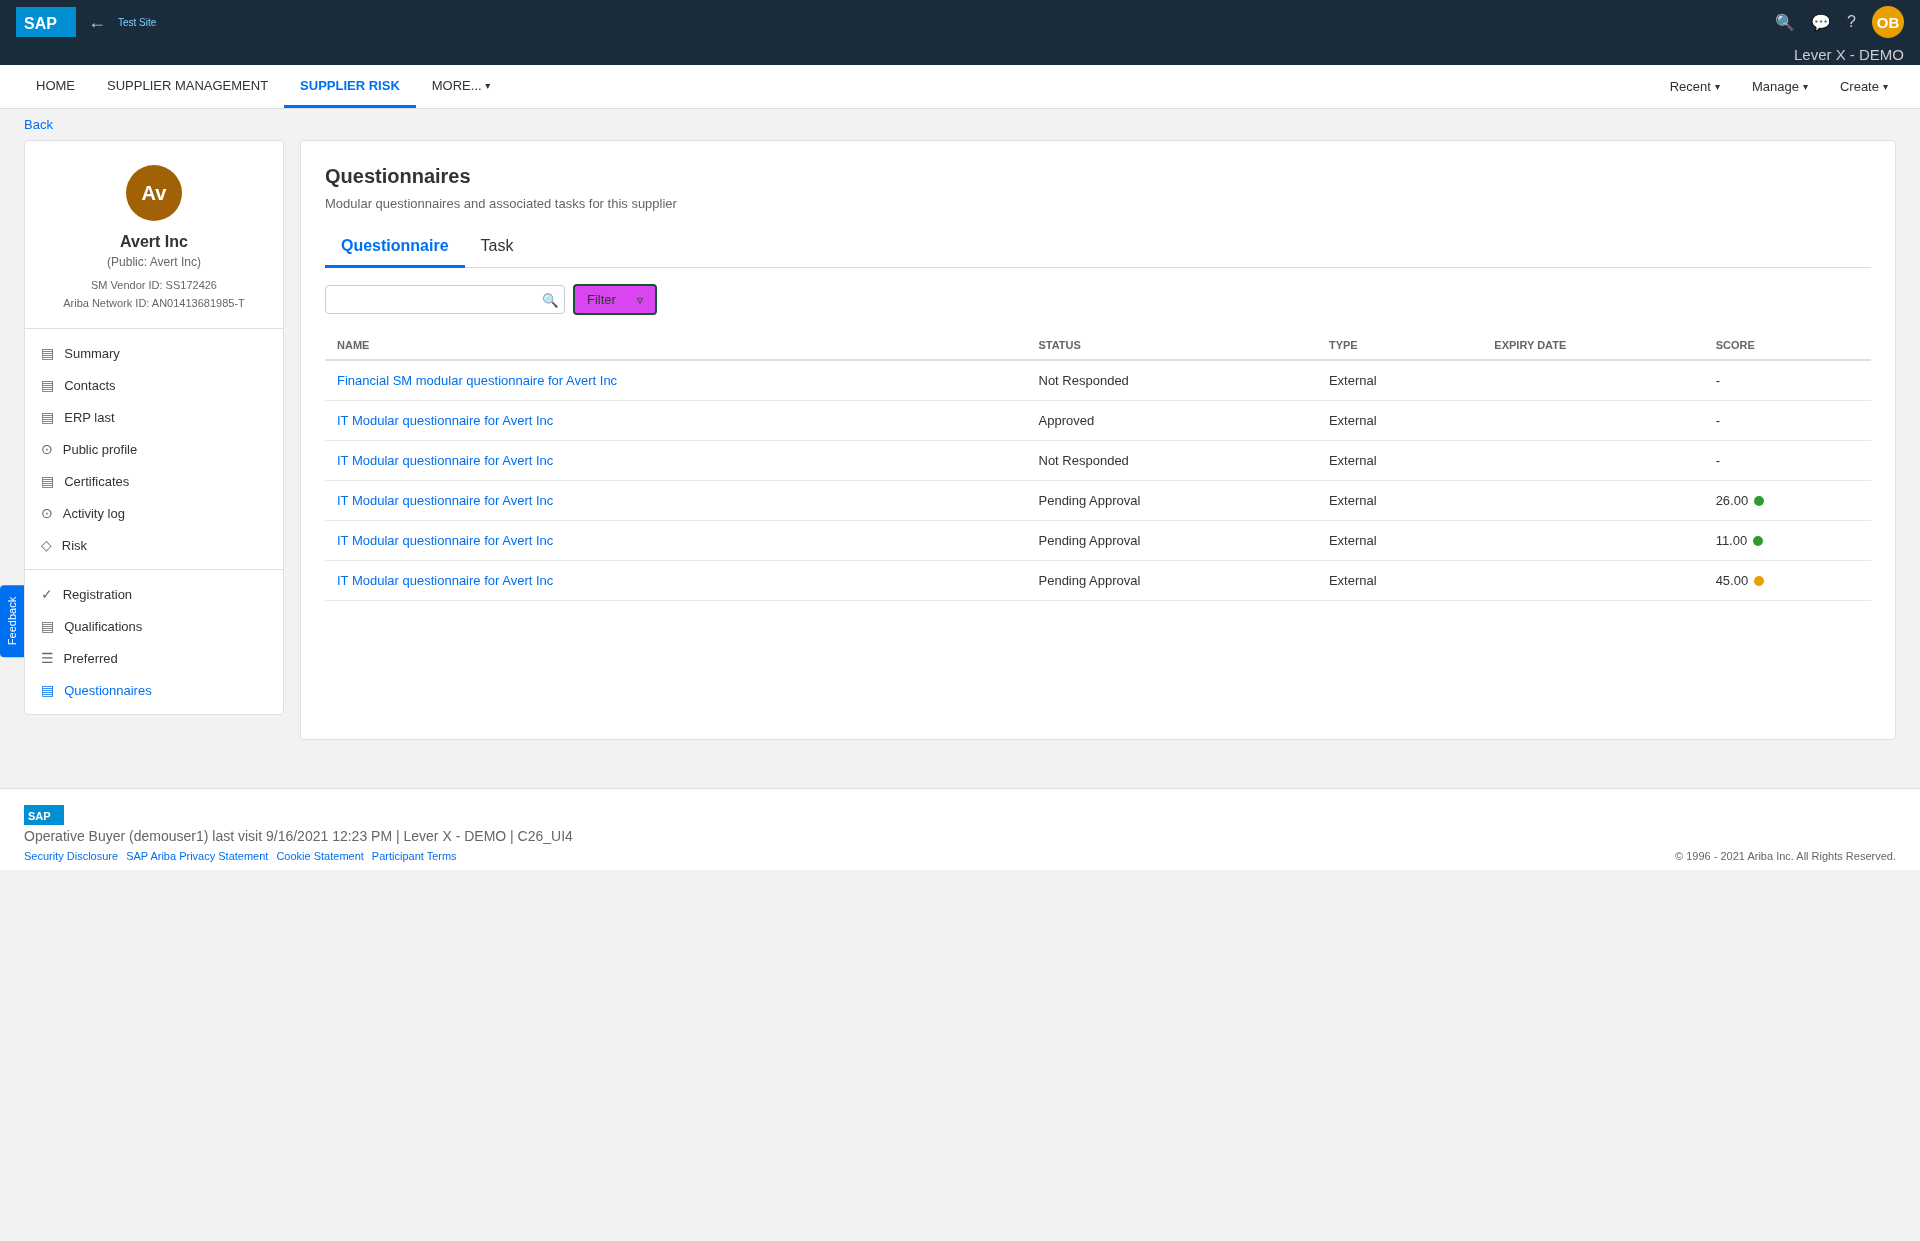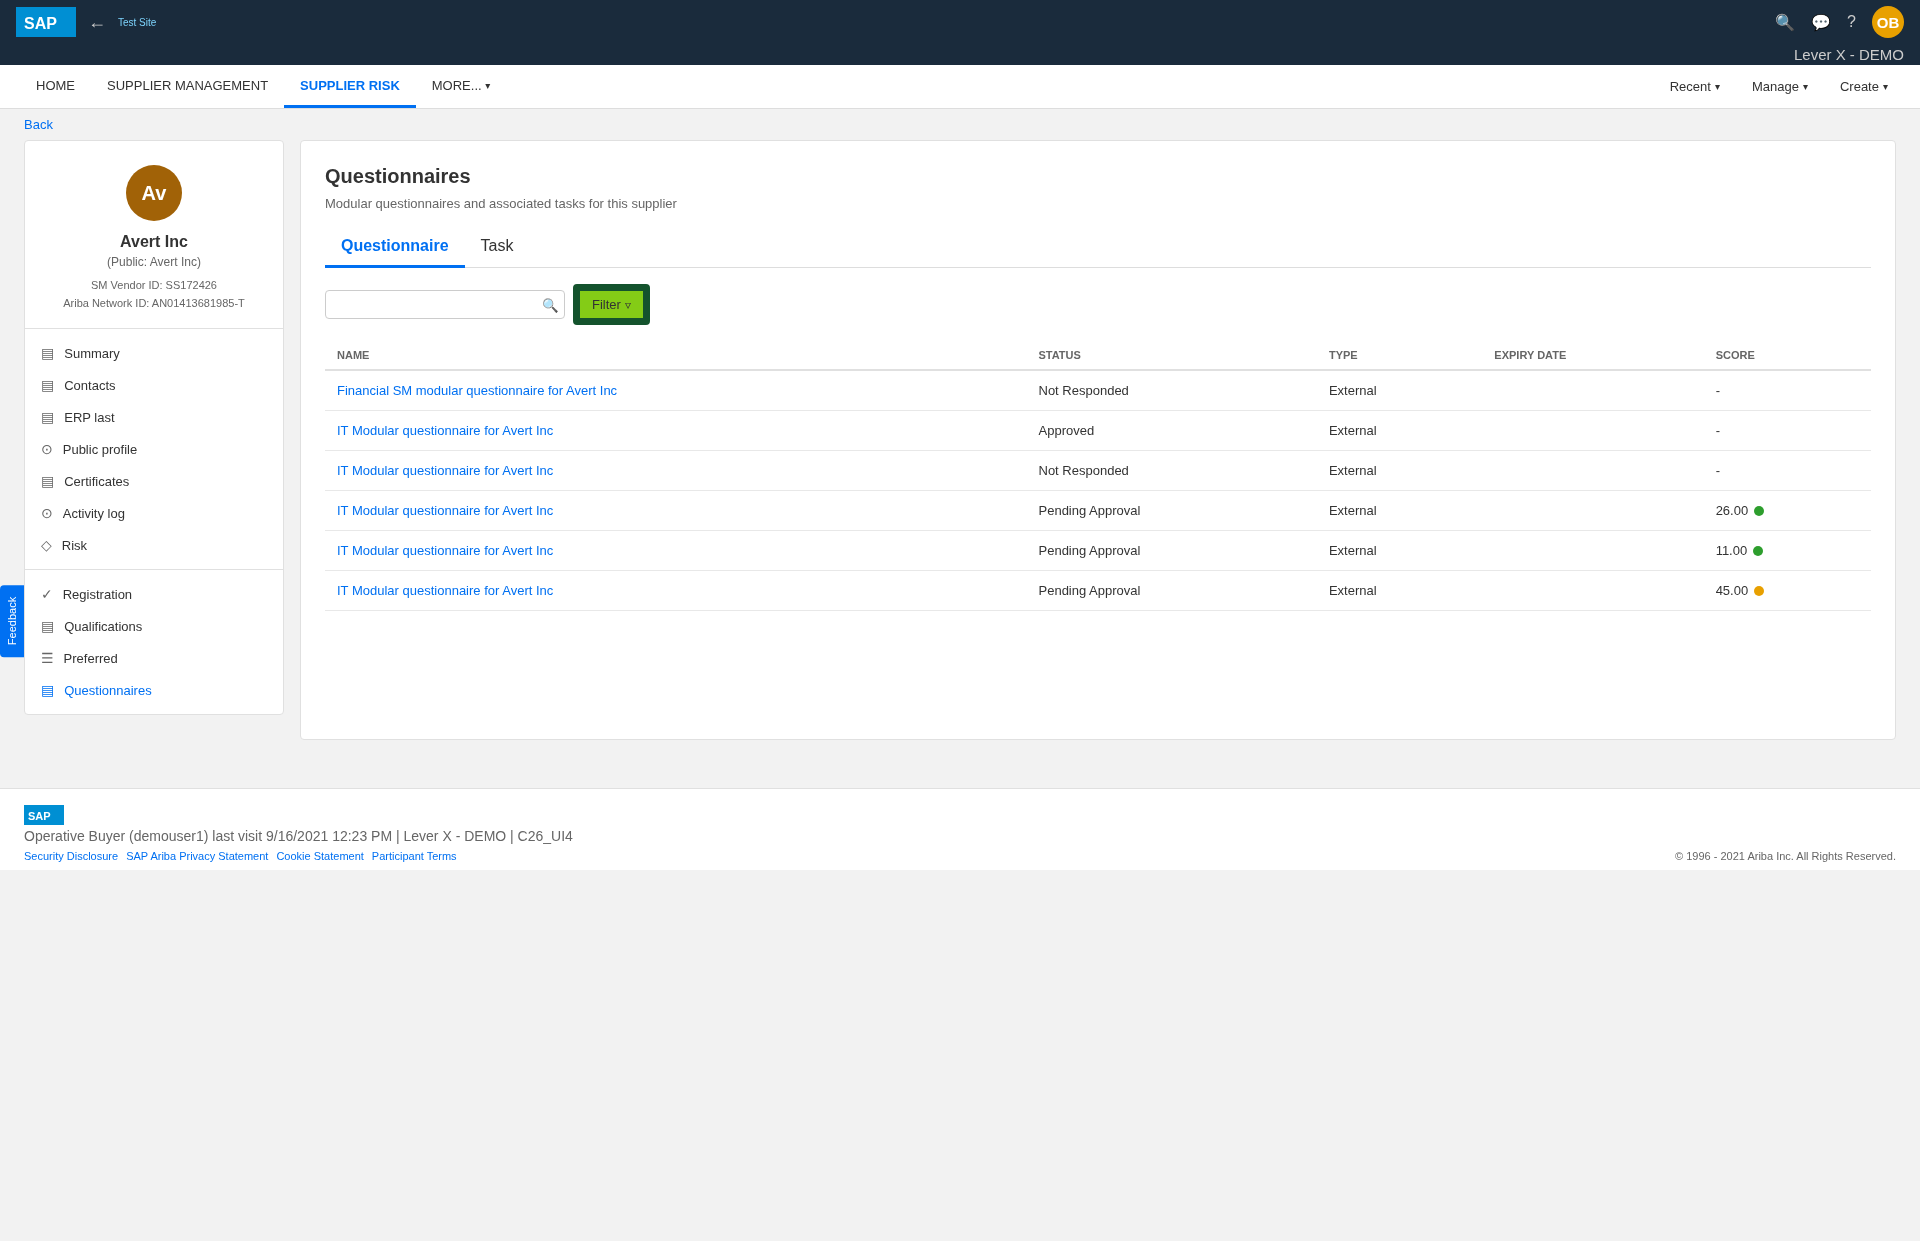--- a/index.html
+++ b/index.html
@@ -134,23 +134,23 @@
     .search-input {
       width: 240px; padding: 6px 32px 6px 10px;
       border: 1px solid #ccc; border-radius: 4px;
       font-size: 13px; outline: none;
     }
     .search-btn {
       position: absolute; right: 6px; top: 50%; transform: translateY(-50%);
       background: none; border: none; cursor: pointer; color: #666;
     }
     .filter-btn {
-      display: flex; align-items: center; gap: 4px;
-      padding: 6px 12px; border: 7px solid #14532d;
-      border-radius: 4px; background: #84cc16; font-size: 13px;
+      display: flex; align-items: center; gap: 21px;
+      padding: 6px 12px; border: 2px solid #14532d;
+      border-radius: 4px; background: #d946ef; font-size: 13px;
       cursor: pointer; color: #333;
     }
 
     
     .data-table { width: 100%; border-collapse: collapse; }
     .data-table th {
       text-align: left; font-size: 11px; font-weight: bold;
       color: #666; text-transform: uppercase;
       padding: 8px 12px; border-bottom: 2px solid #e0e0e0;
     }

